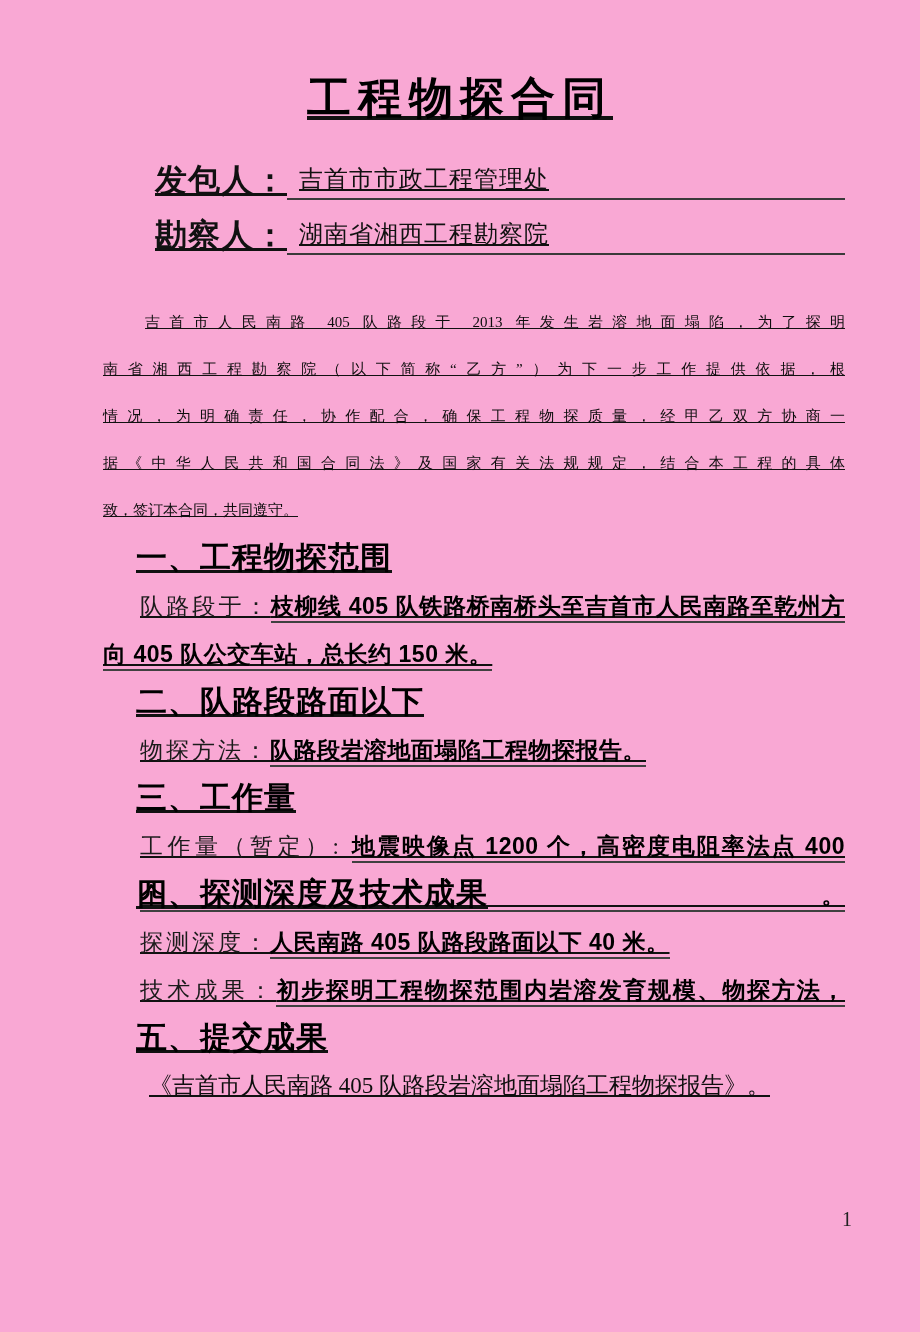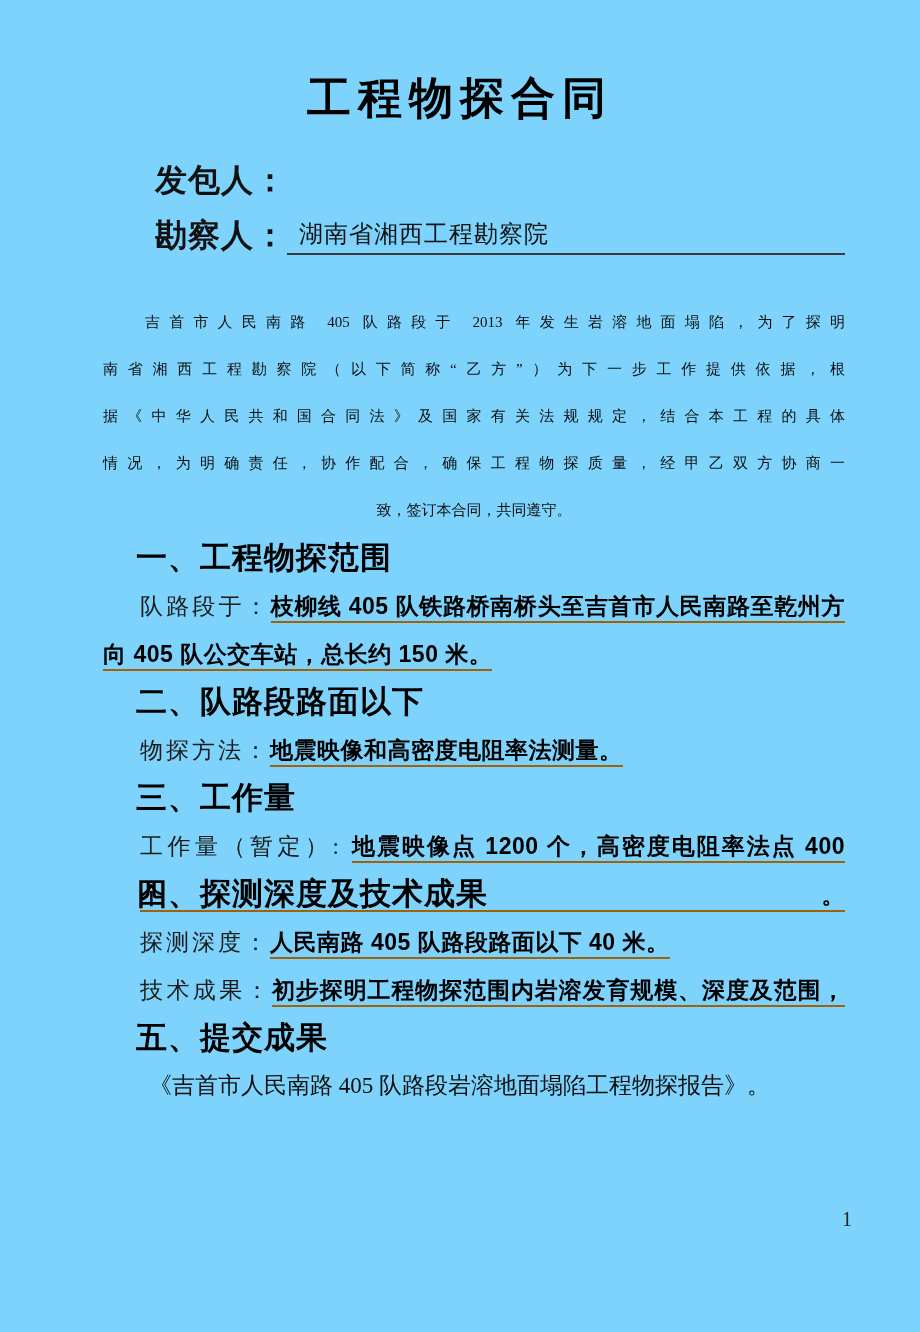--- a/index.html
+++ b/index.html
@@ -1,23 +1,24 @@
 <!DOCTYPE html>
 <html lang="zh"><head>
 <meta charset="utf-8">
 <style>
   html, body { margin: 0; padding: 0; background: #ffffff; }
   .page {
     position: relative;
     width: 920px;
     height: 1332px;
-    background: #7dd3fc;
+    background: #f9a8d4;
     color: #111;
     font-family: "Liberation Serif", "DejaVu Serif", serif;
     overflow: hidden;
+    text-decoration: underline;
   }
   
   .doc-title {
     padding-top: 72px;
     text-align: center;
     font-family: "Liberation Sans", "DejaVu Sans", sans-serif;
     font-weight: 700;
     font-size: 44px;
     line-height: 52px;
     letter-spacing: 7px;
@@ -54,21 +55,20 @@
   
   .intro {
     margin: 44px 75px 0 103px;
     font-size: 15px;
     color: #0e0e0e;
   }
   .tline {
     height: 47px;
     line-height: 47px;
     white-space: nowrap;
-    text-align: center;
   }
   .j {
     white-space: normal;
     text-align: justify;
     text-align-last: justify;
   }
   .indent2 { padding-left: 42px; }
   
   .body-col {
     margin: 0 75px 0 103px;
@@ -94,21 +94,21 @@
   .field-indent { padding-left: 37px; }
   .field-label {
     letter-spacing: 3px;
     color: #1b1b1b;
   }
   .field-value {
     font-family: "Liberation Sans", "DejaVu Sans", sans-serif;
     font-weight: 700;
     letter-spacing: 0.5px;
     color: #000;
-    border-bottom: 2px solid #a16207;
+    border-bottom: 2px solid #404040;
     padding-bottom: 2px;
   }
   .result-line {
     height: 48px;
     line-height: 48px;
     padding-left: 46px;
     white-space: nowrap;
     color: #0e0e0e;
   }
   
@@ -123,61 +123,62 @@
 </head>
 <body>
 
 <div class="page">
 
   <div class="doc-title">工程物探合同</div>
 
   <div class="parties">
     <div class="party-row">
       <span class="party-label">发包人：</span>
+      <span class="party-line">吉首市市政工程管理处</span>
     </div>
     <div class="party-row">
       <span class="party-label">勘察人：</span>
       <span class="party-line">湖南省湘西工程勘察院</span>
     </div>
   </div>
 
   <div class="intro">
     <div class="tline j indent2">吉首市人民南路 405 队路段于 2013 年发生岩溶地面塌陷，为了探明</div>
     <div class="tline j">南省湘西工程勘察院（以下简称“乙方”）为下一步工作提供依据，根</div>
+    <div class="tline j">情况，为明确责任，协作配合，确保工程物探质量，经甲乙双方协商一</div>
     <div class="tline j">据《中华人民共和国合同法》及国家有关法规规定，结合本工程的具体</div>
-    <div class="tline j">情况，为明确责任，协作配合，确保工程物探质量，经甲乙双方协商一</div>
     <div class="tline">致，签订本合同，共同遵守。</div>
   </div>
 
   <div class="body-col">
 
     <div class="sec-heading">一、工程物探范围</div>
     <div class="field-line j field-indent">
       <span class="field-label">队路段于：</span><span class="field-value">枝柳线 405 队铁路桥南桥头至吉首市人民南路至乾州方</span>
     </div>
     <div class="field-line">
       <span class="field-value">向 405 队公交车站，总长约 150 米。</span>
     </div>
 
     <div class="sec-heading">二、队路段路面以下</div>
     <div class="field-line field-indent">
-      <span class="field-label">物探方法：</span><span class="field-value">地震映像和高密度电阻率法测量。</span>
+      <span class="field-label">物探方法：</span><span class="field-value">队路段岩溶地面塌陷工程物探报告。</span>
     </div>
 
     <div class="sec-heading">三、工作量</div>
     <div class="field-line j field-indent">
       <span class="field-label">工作量（暂定）: </span><span class="field-value">地震映像点 1200 个，高密度电阻率法点 400 个。</span>
     </div>
 
     <div class="sec-heading">四、探测深度及技术成果</div>
     <div class="field-line field-indent">
       <span class="field-label">探测深度：</span><span class="field-value">人民南路 405 队路段路面以下 40 米。</span>
     </div>
     <div class="field-line j field-indent">
-      <span class="field-label">技术成果：</span><span class="field-value">初步探明工程物探范围内岩溶发育规模、深度及范围，</span>
+      <span class="field-label">技术成果：</span><span class="field-value">初步探明工程物探范围内岩溶发育规模、物探方法，</span>
     </div>
 
     <div class="sec-heading">五、提交成果</div>
     <div class="result-line">《吉首市人民南路 405 队路段岩溶地面塌陷工程物探报告》。</div>
 
   </div>
 
   <div class="page-number">1</div>
 
 </div>

